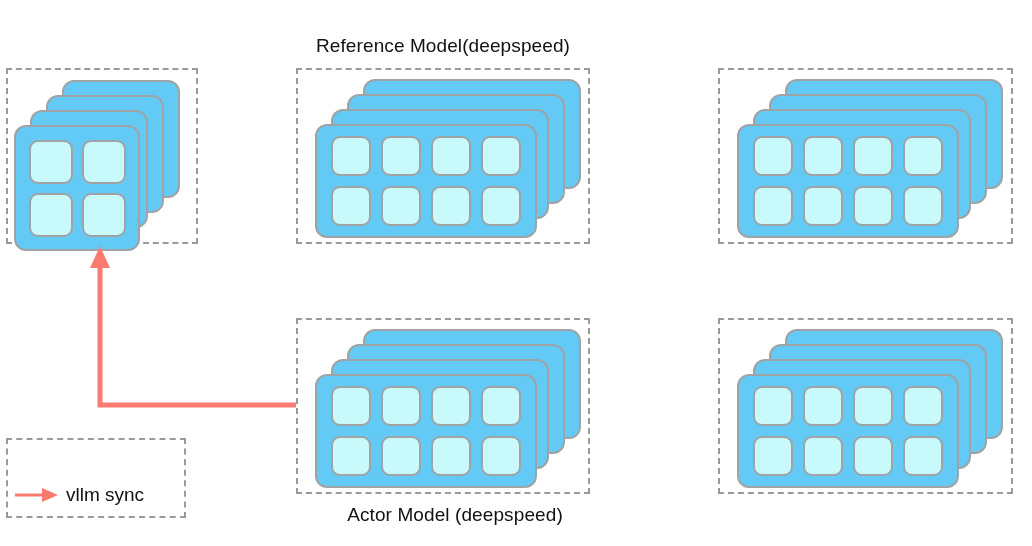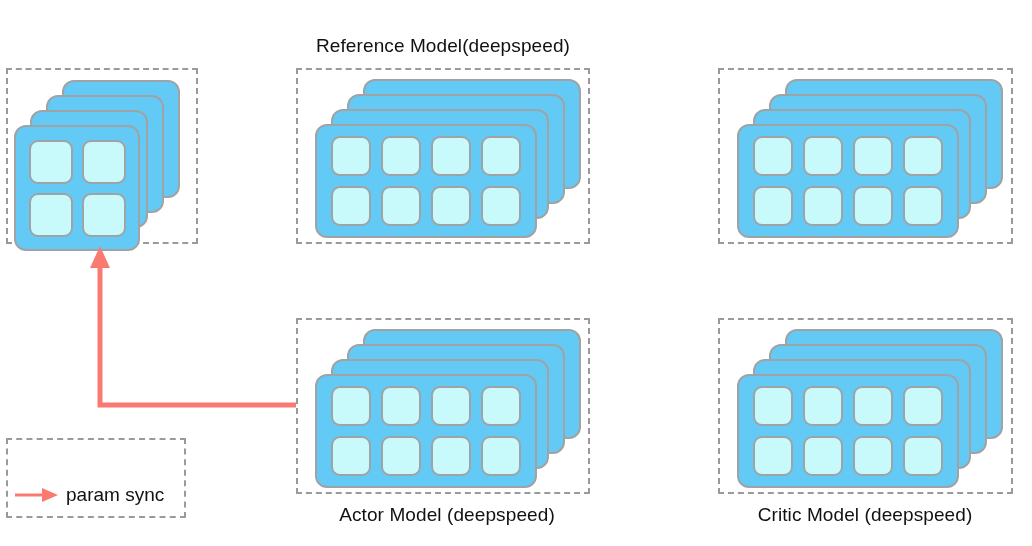--- a/index.html
+++ b/index.html
@@ -184,49 +184,48 @@
       <div class="cell"></div>
       <div class="cell"></div>
       <div class="cell"></div>
       <div class="cell"></div>
       <div class="cell"></div>
       <div class="cell"></div>
       <div class="cell"></div>
     </div>
   </div>
 
-  <div class="group-label" style="left:290px; top:502px; width:314px;">Actor Model (deepspeed)</div>
+  <div class="group-label" style="left:298px; top:502px; width:314px;">Actor Model (deepspeed)</div>
 
   <div class="dashed-box" style="left:718px; top:318px; width:295px; height:176px;"></div>
 
   <div class="stack" style="left:718px; top:318px; width:295px; height:176px;">
     <div class="card" style="left:67px; top:11px; width:218px; height:110px;"></div>
     <div class="card" style="left:51px; top:26px; width:218px; height:110px;"></div>
     <div class="card" style="left:35px; top:41px; width:218px; height:110px;"></div>
     <div class="card front g4x2" style="left:19px; top:56px; width:222px; height:114px;">
       <div class="cell"></div>
       <div class="cell"></div>
       <div class="cell"></div>
       <div class="cell"></div>
       <div class="cell"></div>
       <div class="cell"></div>
       <div class="cell"></div>
       <div class="cell"></div>
     </div>
   </div>
 
-  <div class="group-label" style="left:708px; top:502px; width:314px;">Critic Model (deepspeed)</div>
 
   <svg class="arrow-svg" viewBox="0 0 1032 546">
     <path d="M 296 405 L 100 405 L 100 262" fill="none" stroke="#fa7a72" stroke-width="5" stroke-linecap="butt" stroke-linejoin="miter"></path>
     <polygon points="100,246 90,268 110,268" fill="#fa7a72"></polygon>
   </svg>
 
   <div class="dashed-box" id="legend-box"></div>
   <div id="legend-row">
     <svg id="legend-arrow" viewBox="0 0 46 16">
       <line x1="1" y1="8" x2="30" y2="8" stroke="#fa7a72" stroke-width="3"></line>
       <polygon points="44,8 28,1 28,15" fill="#fa7a72"></polygon>
     </svg>
-    <span id="legend-label">param sync</span>
+    <span id="legend-label">vllm sync</span>
   </div>
 
 </div>
 
 </body></html>

